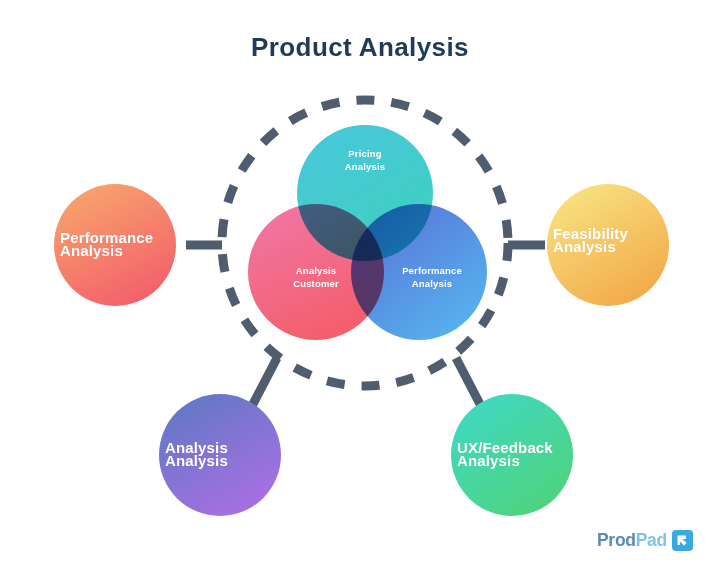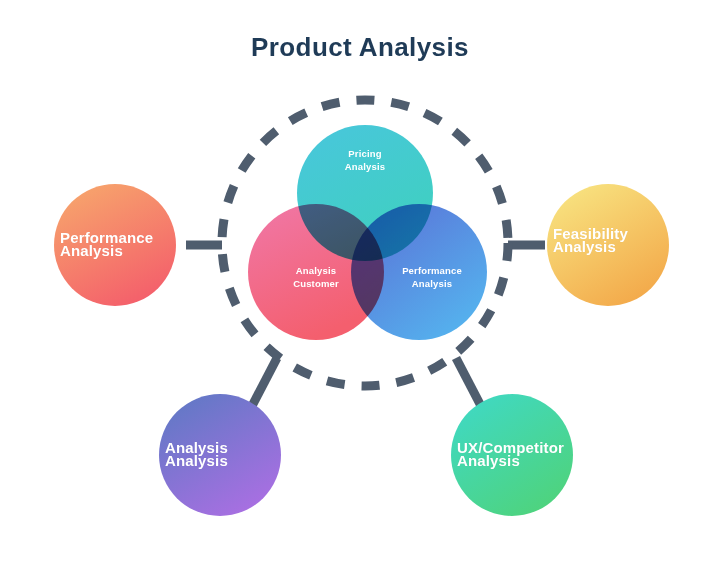--- a/index.html
+++ b/index.html
@@ -160,18 +160,27 @@
   </div>
   <div class="node-label" style="left:553px; top:228px; width:110px;">
     <div>Feasibility</div>
     <div>Analysis</div>
   </div>
   <div class="node-label" style="left:165px; top:442px; width:110px;">
     <div>Analysis</div>
     <div>Analysis</div>
   </div>
   <div class="node-label" style="left:457px; top:442px; width:110px;">
-    <div>UX/Competitor</div>
+    <div>UX/Feedback</div>
     <div>Analysis</div>
   </div>
 
+  <div id="logo">
+    <div id="logo-text">
+      <span class="logo-prod">Prod</span><span class="logo-pad">Pad</span>
+    </div>
+    <svg width="21" height="21" viewBox="0 0 21 21">
+      <path d="M4 0 H17 A4 4 0 0 1 21 4 V17 A4 4 0 0 1 17 21 H4 A4 4 0 0 1 0 17 V4 A4 4 0 0 1 4 0 Z" fill="#3aa9e0"></path>
+      <path d="M5.5 5.5 H14 V9 H10.5 L14.5 13 L12 15.5 L8 11.5 V15 H5.5 Z" fill="#ffffff"></path>
+    </svg>
+  </div>
 
 </div>
 
 </body></html>

